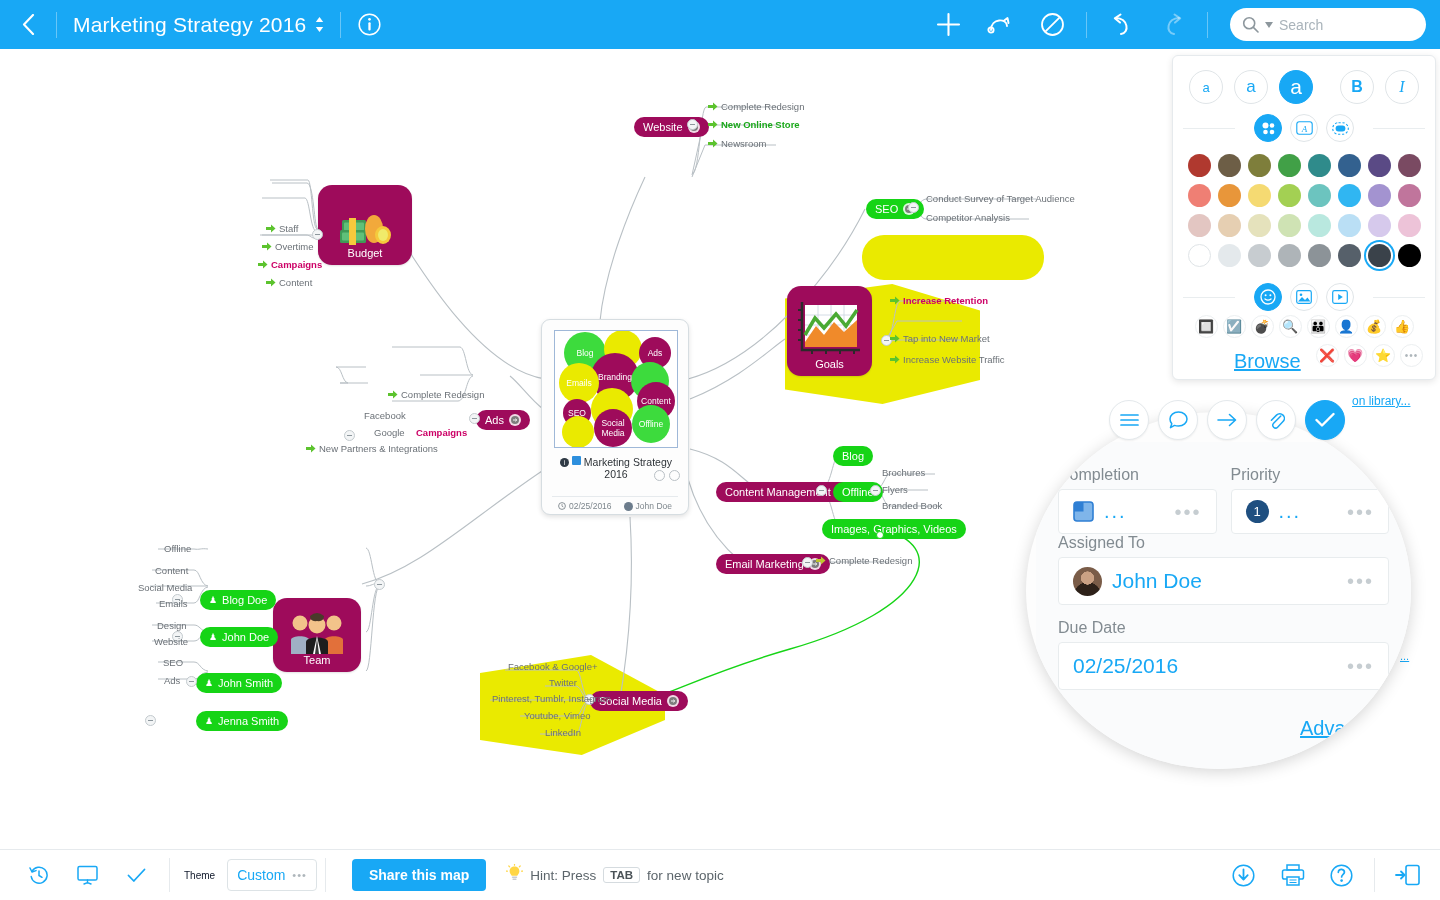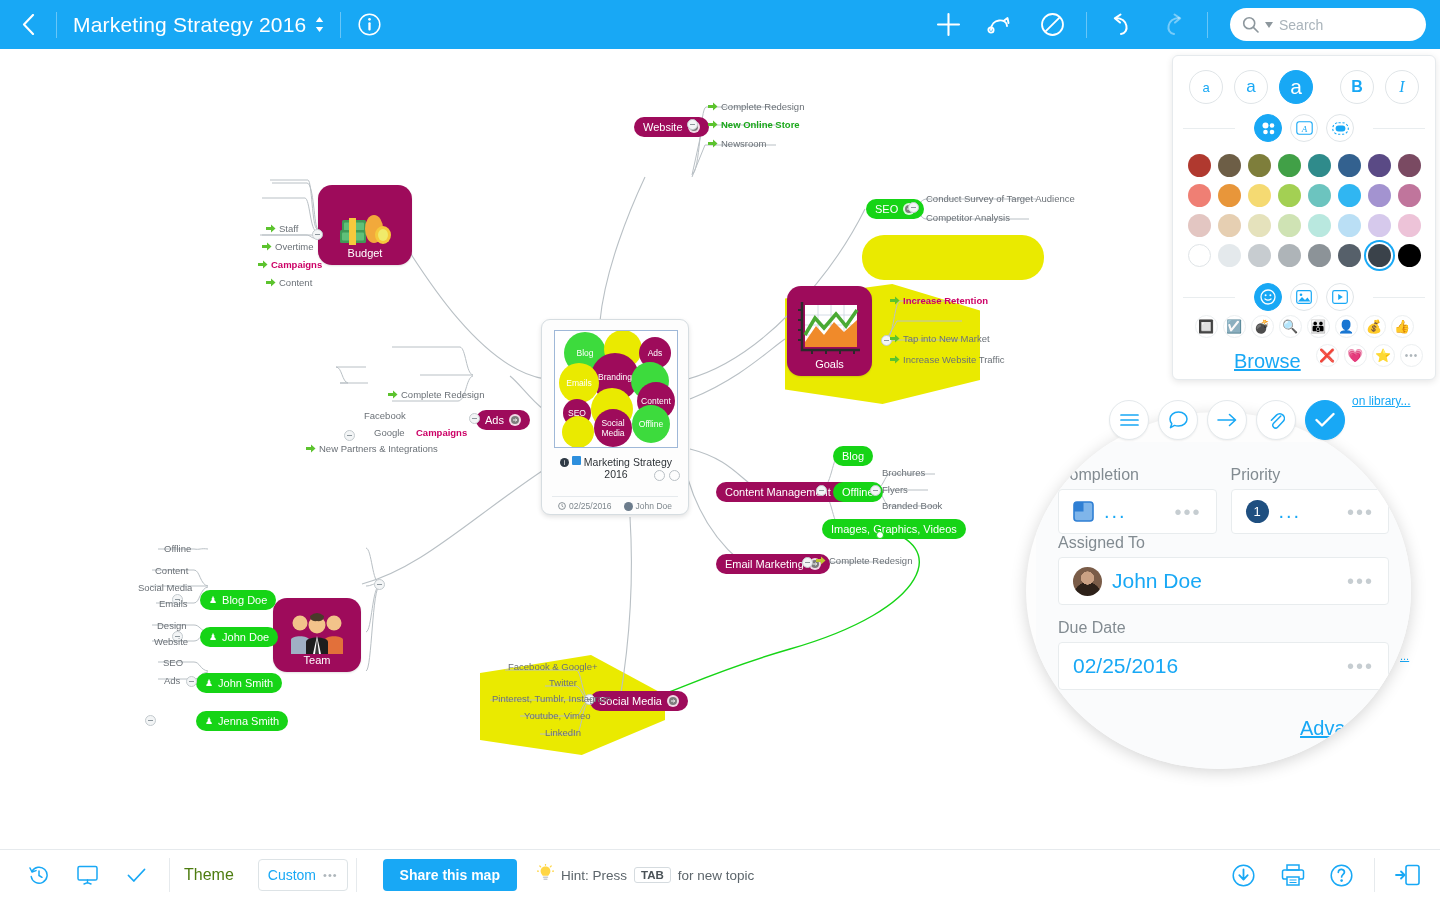--- a/index.html
+++ b/index.html
@@ -177,21 +177,21 @@
   }
   .tbtn.on{ background:#18a8f5; border-color:#18a8f5; }
 
   
   #bottombar{
     position:absolute; left:0; top:849px; width:1440px; height:51px;
     background:#fff; border-top:1px solid #e6eaed; display:flex; align-items:center; z-index:10;
   }
   .bb-ico{ width:49px; height:51px; display:flex; align-items:center; justify-content:center; cursor:pointer; }
   .bb-div{ width:1px; height:34px; background:#e6eaed; margin:0 8px; }
-  #theme-lbl{ color:#4d7c0f; font-size:16px; margin:0 24px 0 6px; }
+  #theme-lbl{ color:#0f172a; font-size:10px; margin:0 12px 0 6px; }
   #theme-btn{
     border:1px solid #dde3e6; border-radius:4px; height:32px; padding:0 9px;
     display:flex; align-items:center; gap:7px; cursor:pointer;
   }
   #theme-val{ color:#18a8f5; font-size:14px; }
   #share-btn{
     background:#18a8f5; color:#fff; font-size:14px; font-weight:bold; border-radius:4px;
     height:32px; padding:0 17px; display:flex; align-items:center; cursor:pointer; margin-left:18px;
   }
   #hint{ display:flex; align-items:center; gap:7px; margin-left:20px; color:#5c656b; font-size:13.5px; }

